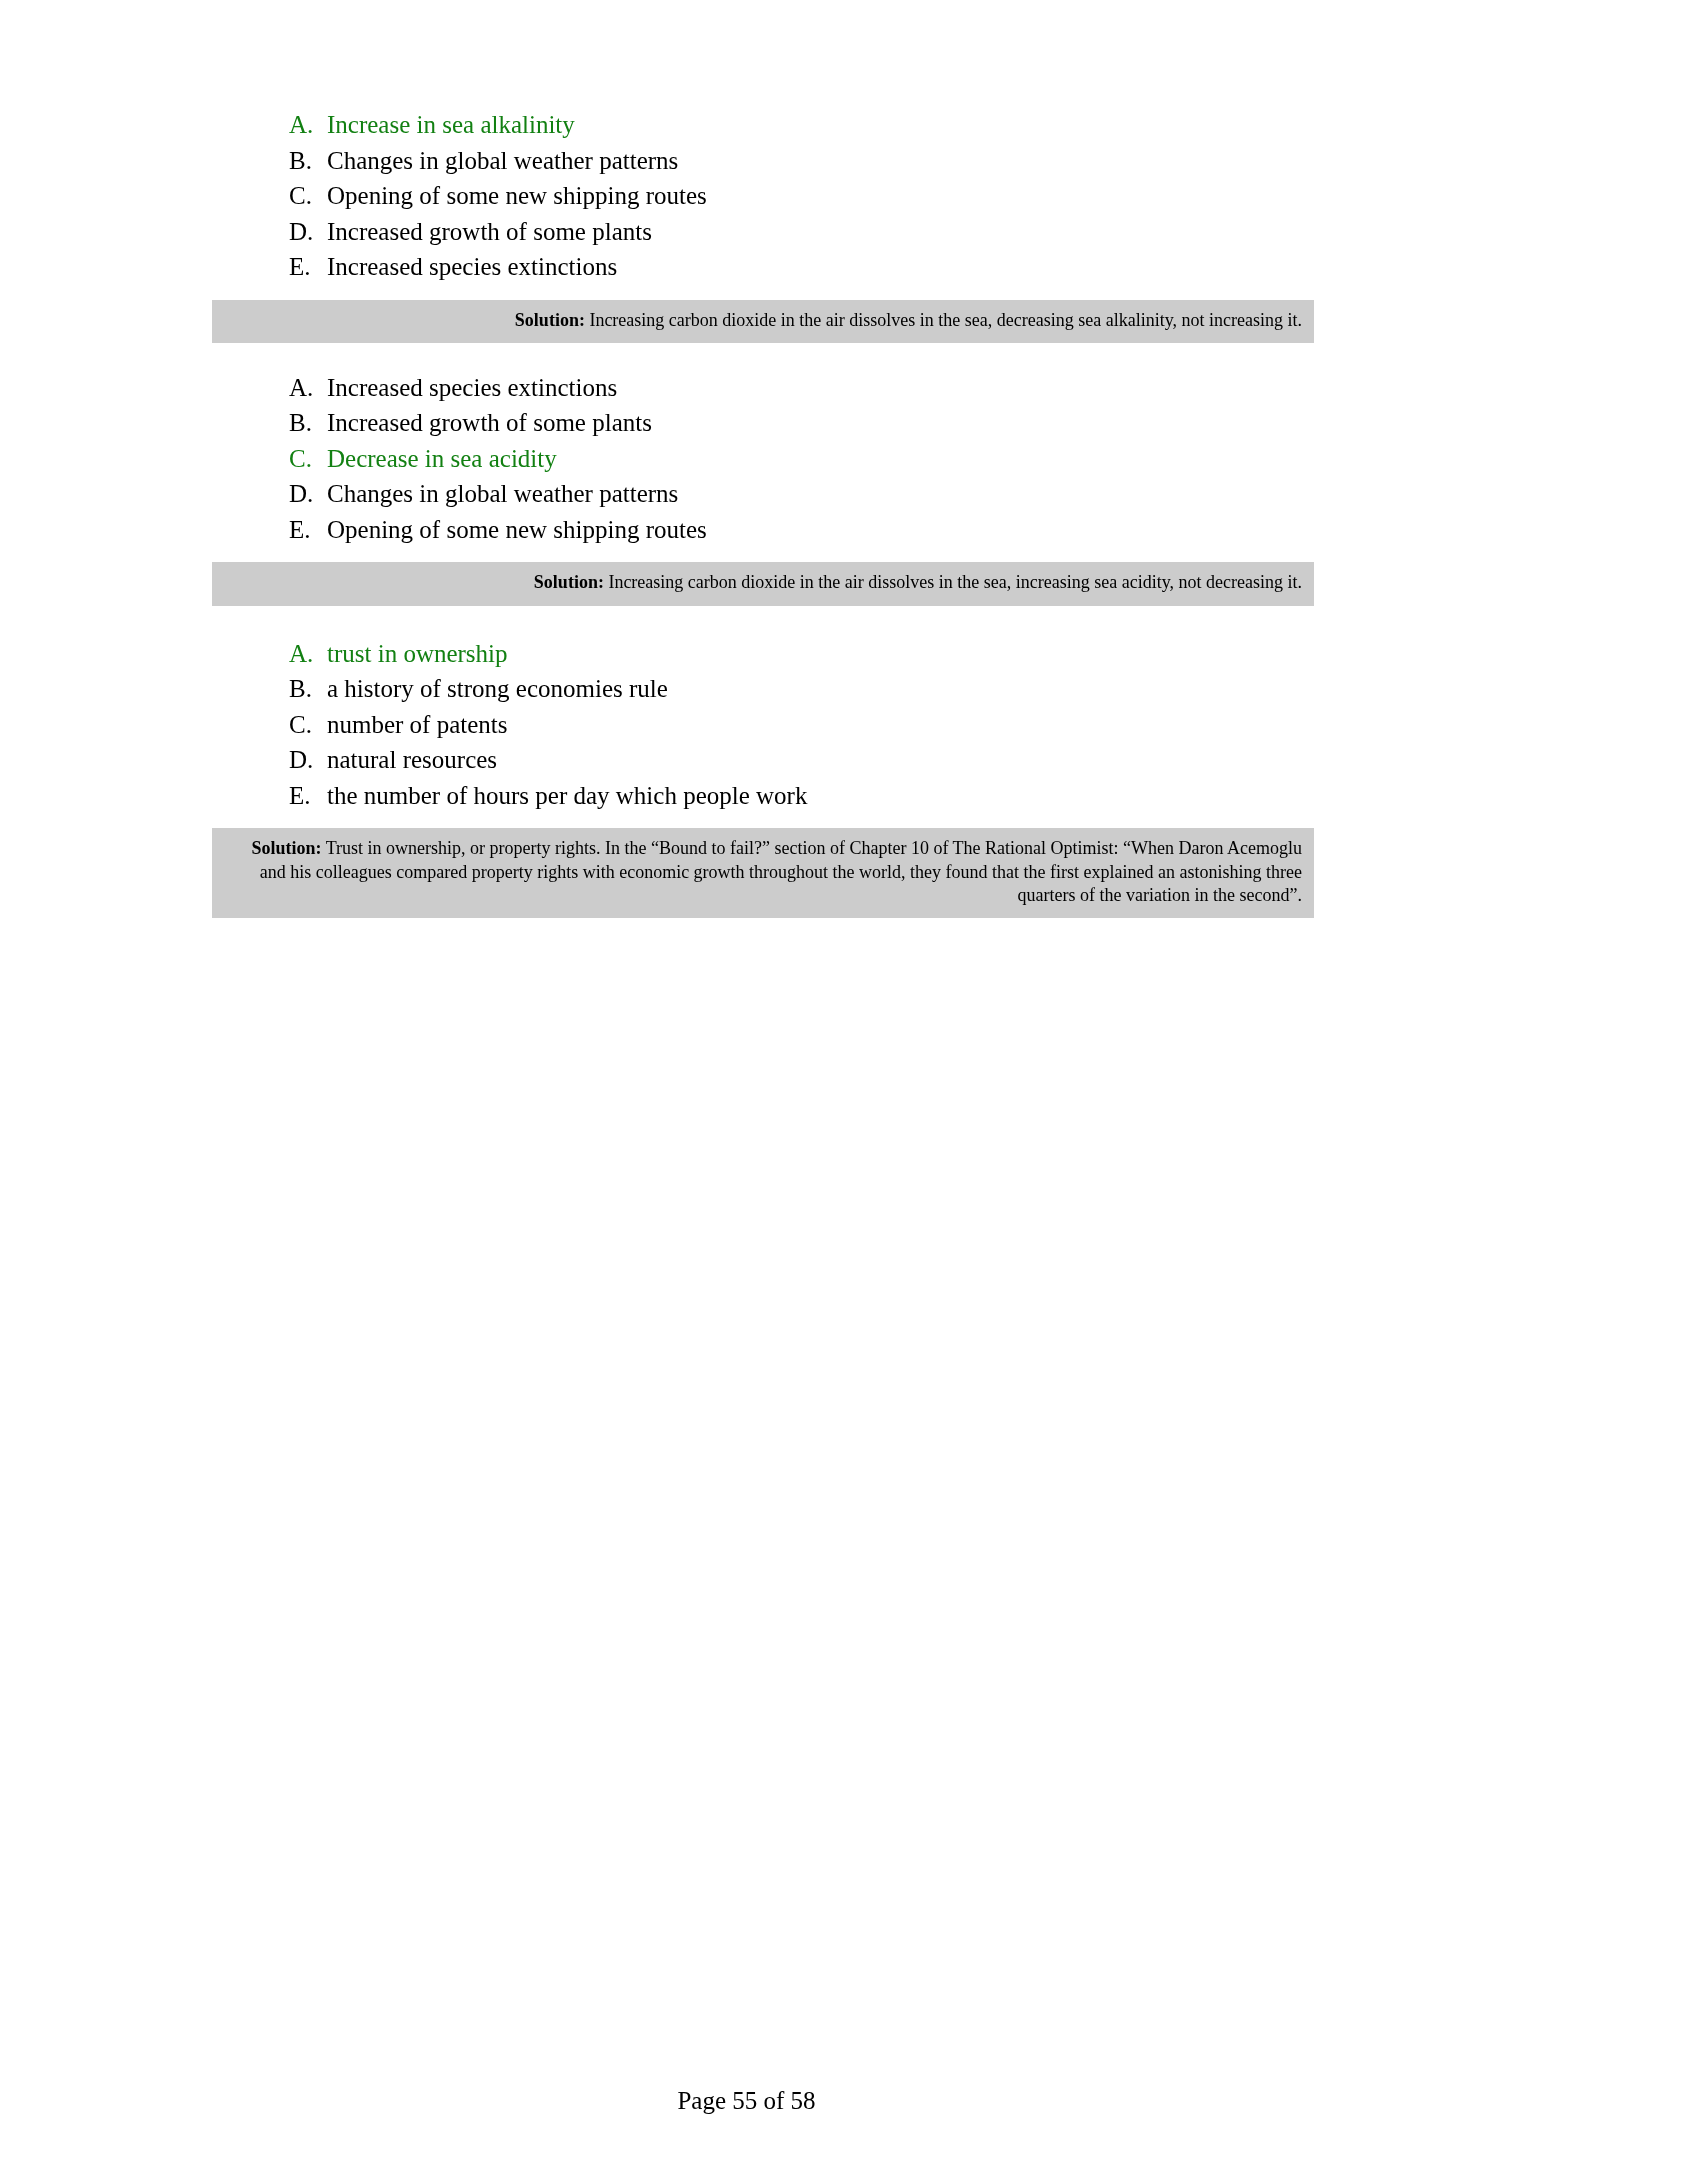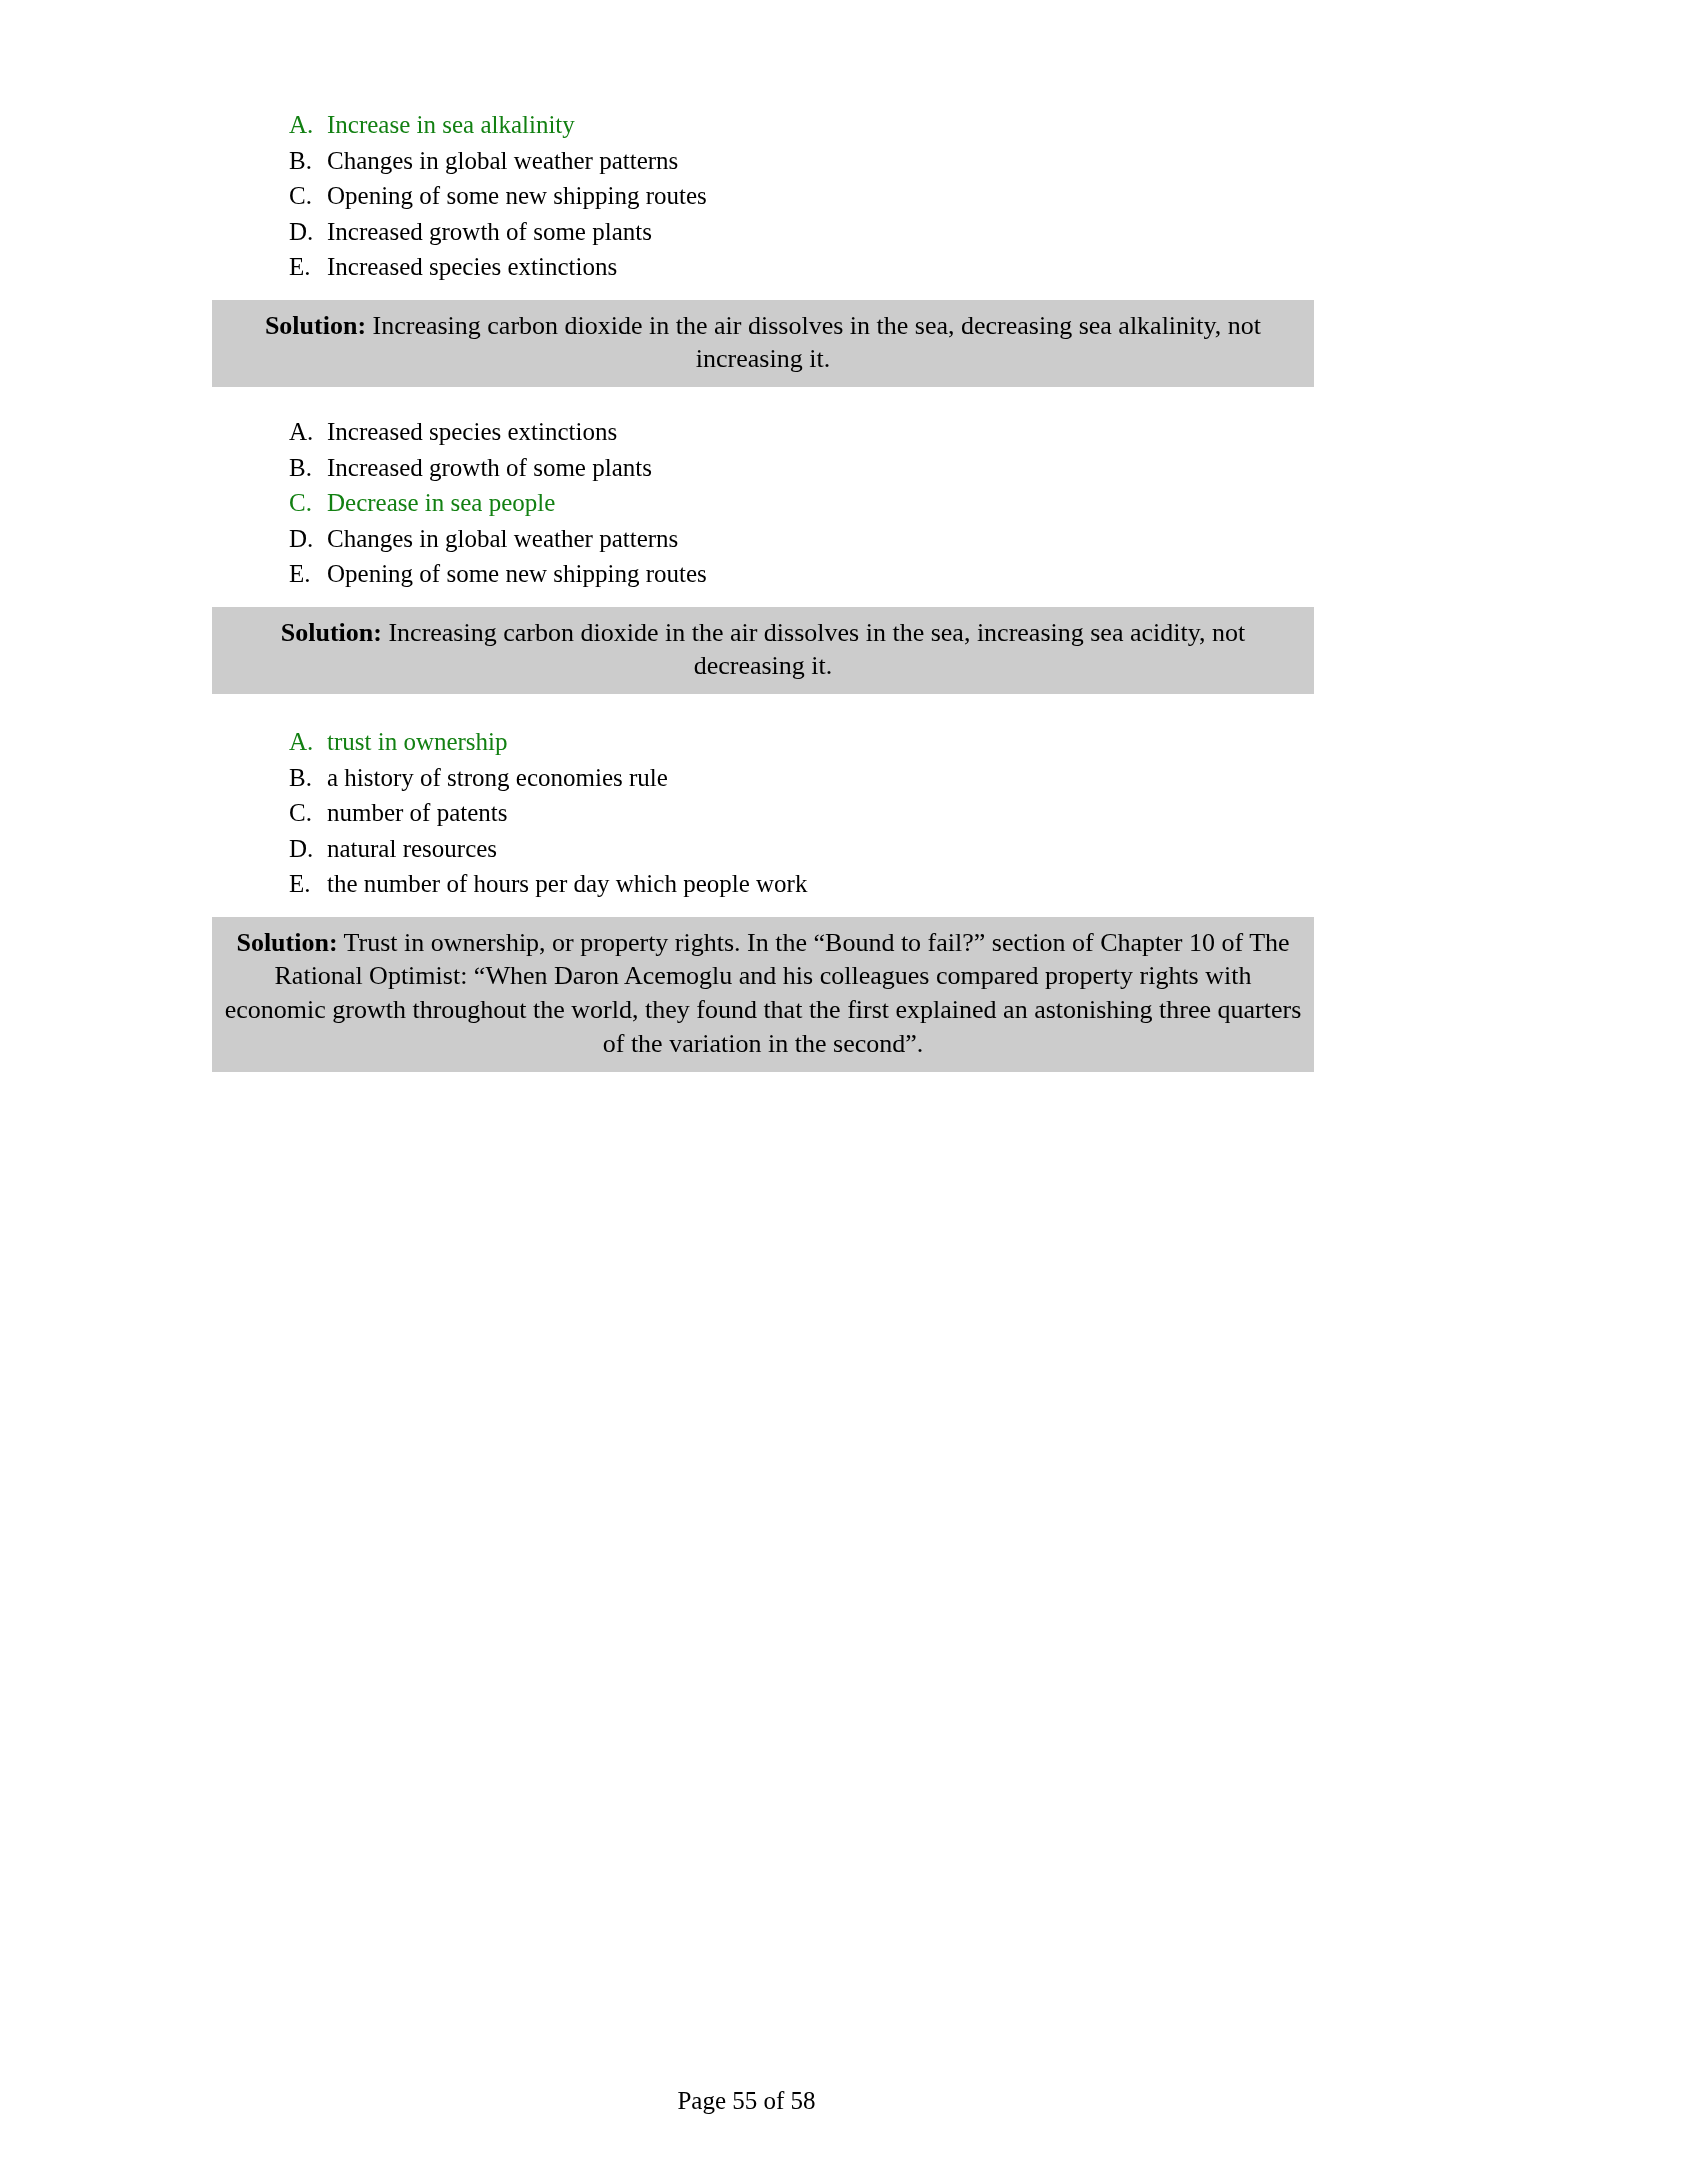--- a/index.html
+++ b/index.html
@@ -76,23 +76,23 @@
 
   
   .solution {
     background: #cccccc;
     margin-top: 15px;
     margin-bottom: 13px;
     margin-left: 62px;
     width: 1102px;
     box-sizing: border-box;
     padding: 9px 12px 11px 12px;
-    font-size: 26px;
+    font-size: 18px;
     line-height: 1.30;
-    text-align: center;
+    text-align: right;
   }
   .solution-label {
     font-weight: bold;
   }
   .solution-body {
     font-weight: normal;
   }
   .sp-1 { height: 14px; }
   .sp-2 { height: 17px; }
 
@@ -147,21 +147,21 @@
       <li class="option">
         <span class="opt-letter">A.</span>
         <span class="opt-text">Increased species extinctions</span>
       </li>
       <li class="option">
         <span class="opt-letter">B.</span>
         <span class="opt-text">Increased growth of some plants</span>
       </li>
       <li class="option correct">
         <span class="opt-letter">C.</span>
-        <span class="opt-text">Decrease in sea people</span>
+        <span class="opt-text">Decrease in sea acidity</span>
       </li>
       <li class="option">
         <span class="opt-letter">D.</span>
         <span class="opt-text">Changes in global weather patterns</span>
       </li>
       <li class="option">
         <span class="opt-letter">E.</span>
         <span class="opt-text">Opening of some new shipping routes</span>
       </li>
     </ul>

